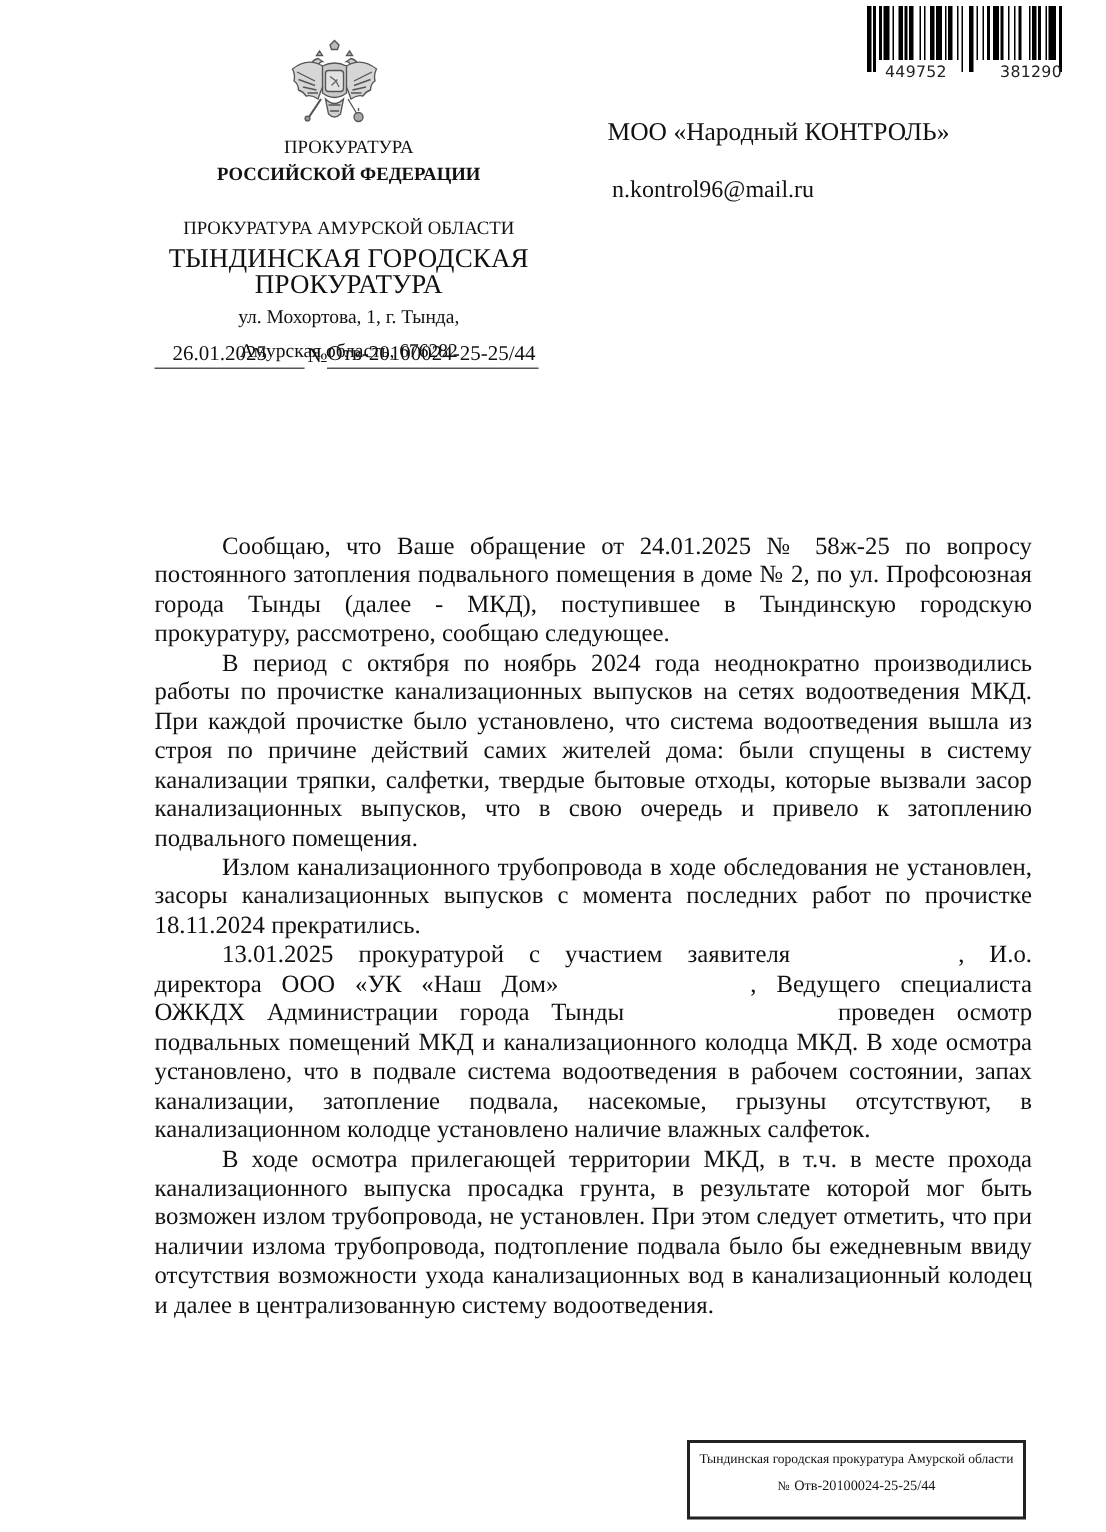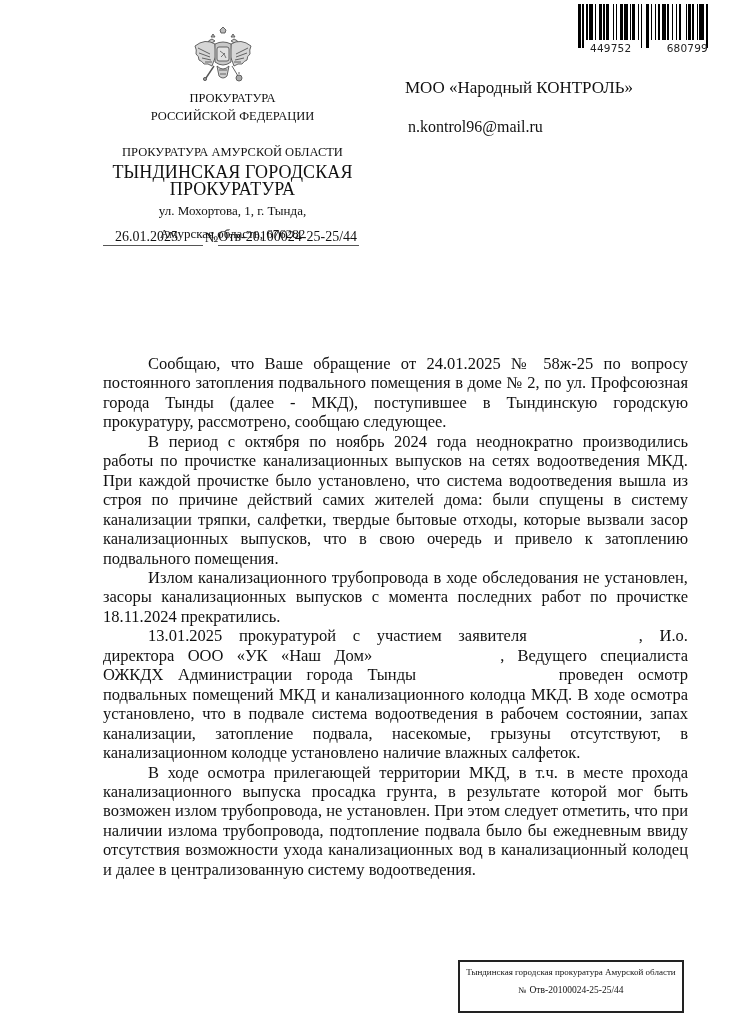--- a/index.html
+++ b/index.html
@@ -14,21 +14,21 @@
                    font-family: "DejaVu Sans", "Liberation Sans", sans-serif; font-size: 10.5px; letter-spacing: 0.2px; color: #222; }
   .barcode .nums span:first-child { margin-left: 12px; }
   .barcode .nums span:last-child { margin-right: 2px; }
 
   
   .emblem { position: absolute; left: 190px; top: 26px; width: 66px; height: 62px; }
 
   
   .org { position: absolute; left: 100px; top: 90px; width: 265px; text-align: center; line-height: 17.5px; }
   .org .l1 { font-size: 12.5px; }
-  .org .l2 { font-size: 12.5px; }
+  .org .l2 { font-size: 12.5px; font-weight: bold; }
   .org .l3 { font-size: 12.5px; margin-top: 19px; }
   .org .bold { font-size: 18px; font-weight: normal; letter-spacing: 0.1px; }
   .org .bold.first { margin-top: 2px; }
   .org .addr { font-size: 13px; margin-top: 3px; }
 
   
   .addressee { position: absolute; left: 405px; top: 78px; font-size: 17px; }
   .email { position: absolute; left: 408px; top: 118px; font-size: 16px; }
 
   
@@ -112,21 +112,21 @@
       <span style="width: 2.80851px; background: transparent;"></span>
       <span style="width: 1.40426px;"></span>
       <span style="width: 1.40426px; background: transparent;"></span>
       <span style="width: 4.21277px;"></span>
       <span style="width: 2.80851px; background: transparent; height: 44px;"></span>
       <span style="width: 1.40426px; height: 44px;"></span>
       <span style="width: 1.40426px; background: transparent; height: 44px;"></span>
     </div>
   <div class="nums">
     <span>449752</span>
-    <span>680799</span>
+    <span>381290</span>
   </div>
 </div>
 
 <div class="emblem">
   <svg width="66" height="62" viewBox="0 0 66 62">
     <g fill="none" stroke="#555" stroke-width="0.9">
 
       <path d="M30 4 l3 -3 l3 3 l-1 3 h-4 z" fill="#bbb"></path>
       <path d="M21 11 l2 -3 l2 3 z M41 11 l2 -3 l2 3 z" fill="#bbb"></path>
 

